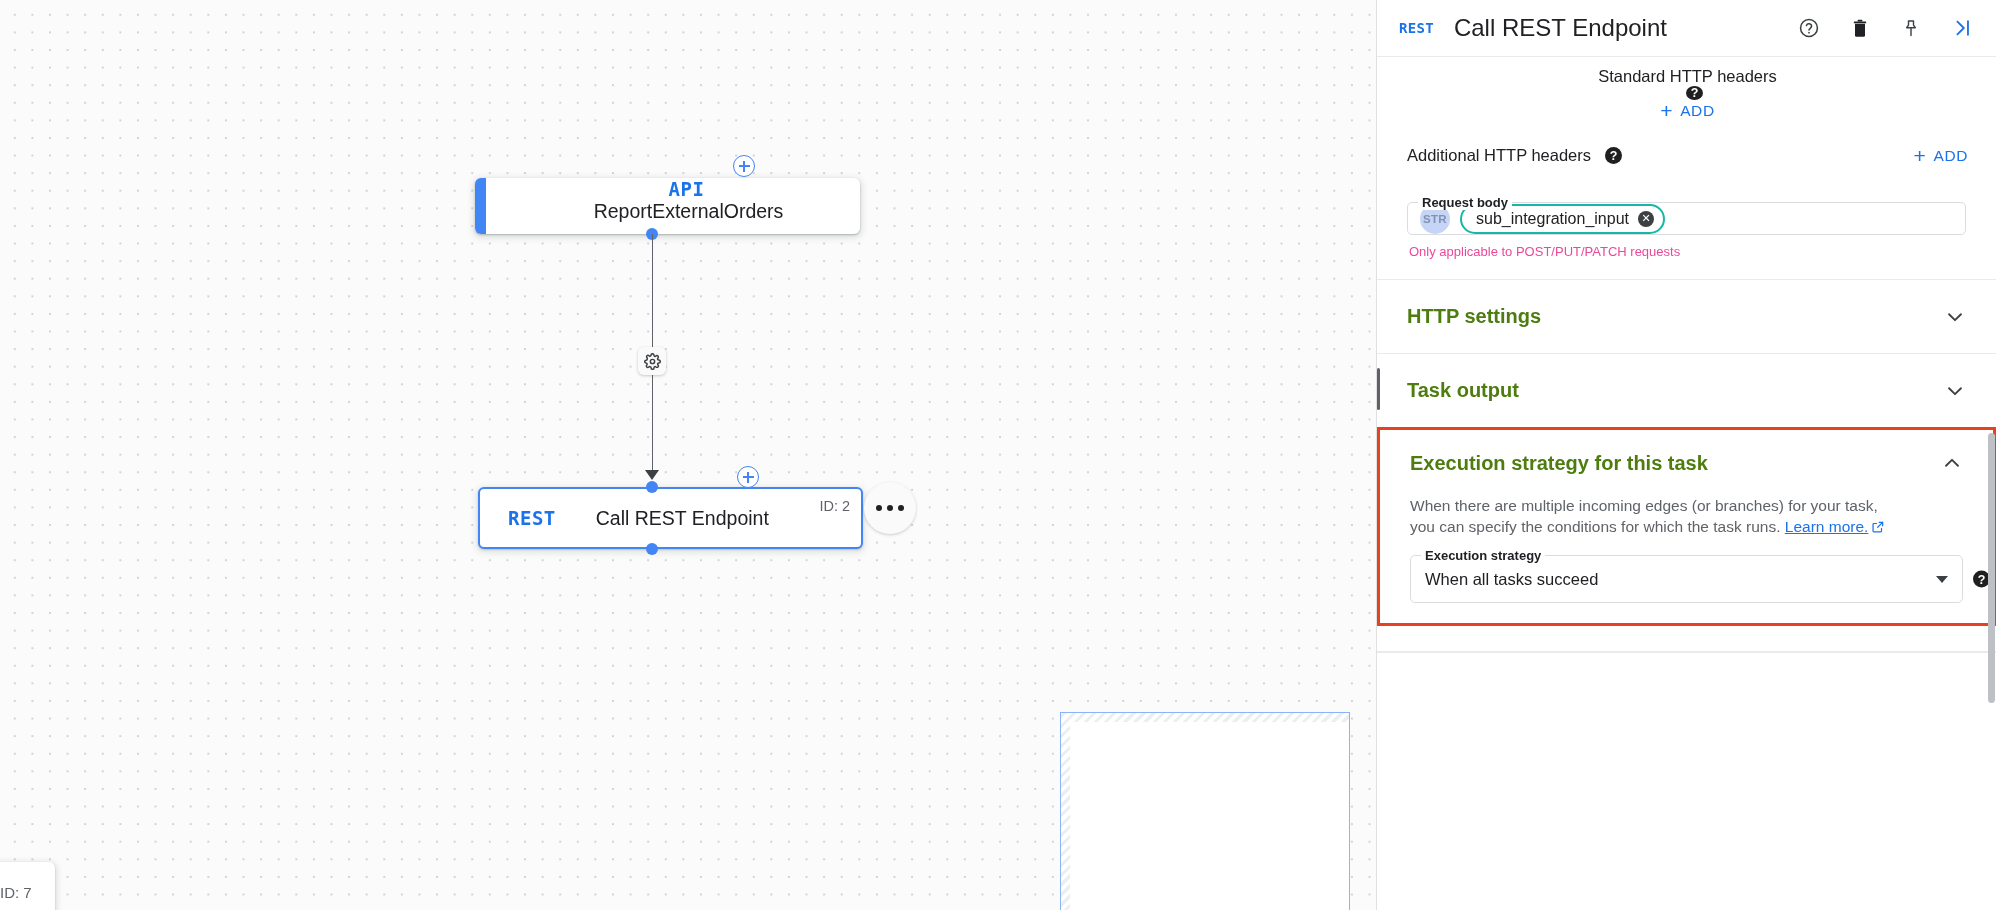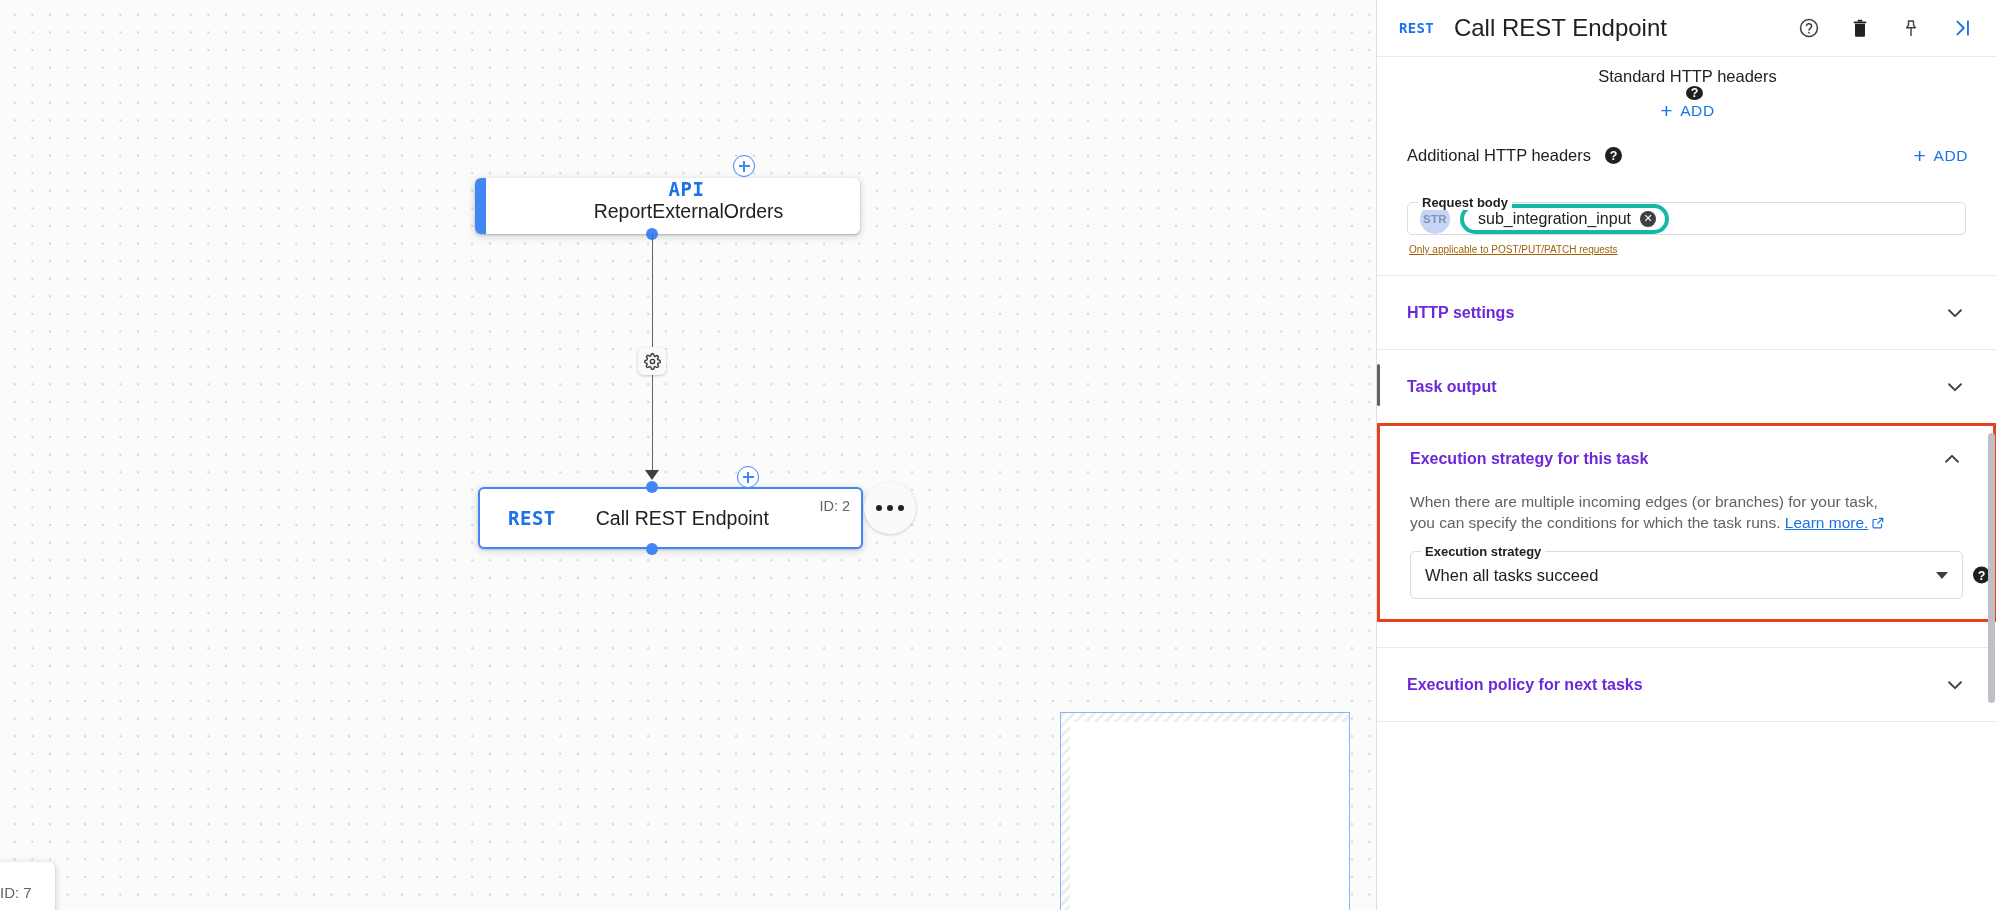--- a/index.html
+++ b/index.html
@@ -208,42 +208,42 @@
   }
   .str-badge {
     width: 30px; height: 30px; border-radius: 50%;
     background: #c6d4f5; color: #8093b5;
     font-size: 11.5px; font-weight: 700;
     display: flex; align-items: center; justify-content: center;
     letter-spacing: .3px;
   }
   .chip {
     margin-left: 10px;
-    height: 30px; border: 4px solid #14b8a6; border-radius: 16px;
+    height: 30px; border: 2px solid #14b8a6; border-radius: 16px;
     display: flex; align-items: center; gap: 9px;
     padding: 0 9px 0 14px;
     font-size: 16px; color: #202124;
   }
   .chip-x {
     width: 16px; height: 16px; border-radius: 50%;
     background: #3c4043; color: #fff;
     font-size: 11px; line-height: 1;
     display: flex; align-items: center; justify-content: center;
   }
   .hint {
-    margin: 9px 30px 0 32px; font-size: 10px; color: #a16207; text-decoration: underline;
+    margin: 9px 30px 0 32px; font-size: 13px; color: #ec4899;
   }
 
   .divider { height: 1px; background: #e8eaed; margin-top: 20px; }
 
   .section-head {
     height: 73px; display: flex; align-items: center;
     padding: 0 30px; position: relative;
   }
-  .section-title { font-size: 16px; font-weight: 700; color: #6d28d9; }
+  .section-title { font-size: 20px; font-weight: 700; color: #4d7c0f; }
   .chevron { margin-left: auto; width: 22px; height: 22px; }
 
   .scroll-thumb {
     position: absolute; left: 0px; top: 14px; width: 3px; height: 42px;
     background: #5f6368; border-radius: 2px;
   }
 
   
   .highlight {
     border: 3px solid #e8411f;
@@ -455,28 +455,20 @@
         <div class="select-field">
           <span class="field-legend">Execution strategy</span>
           <span class="select-value">When all tasks succeed</span>
           <span class="caret"></span>
           <span class="help-dot select-help">?</span>
         </div>
       </div>
 
       <div class="divider" style="margin-top:25px;"></div>
 
-      <div class="section-head">
-        <span class="section-title">Execution policy for next tasks</span>
-        <span class="chevron">
-          <svg width="22" height="22" viewBox="0 0 24 24" fill="none" stroke="#3c4043" stroke-width="2" stroke-linecap="round" stroke-linejoin="round">
-              <path d="M5.5 9l6.5 6.5L18.5 9"></path>
-            </svg>
-        </span>
-      </div>
 
       <div class="divider" style="margin-top:0;"></div>
     </div>
 
     <div class="panel-scrollbar">
         <i></i>
       </div>
   </div>
 </div>
 

